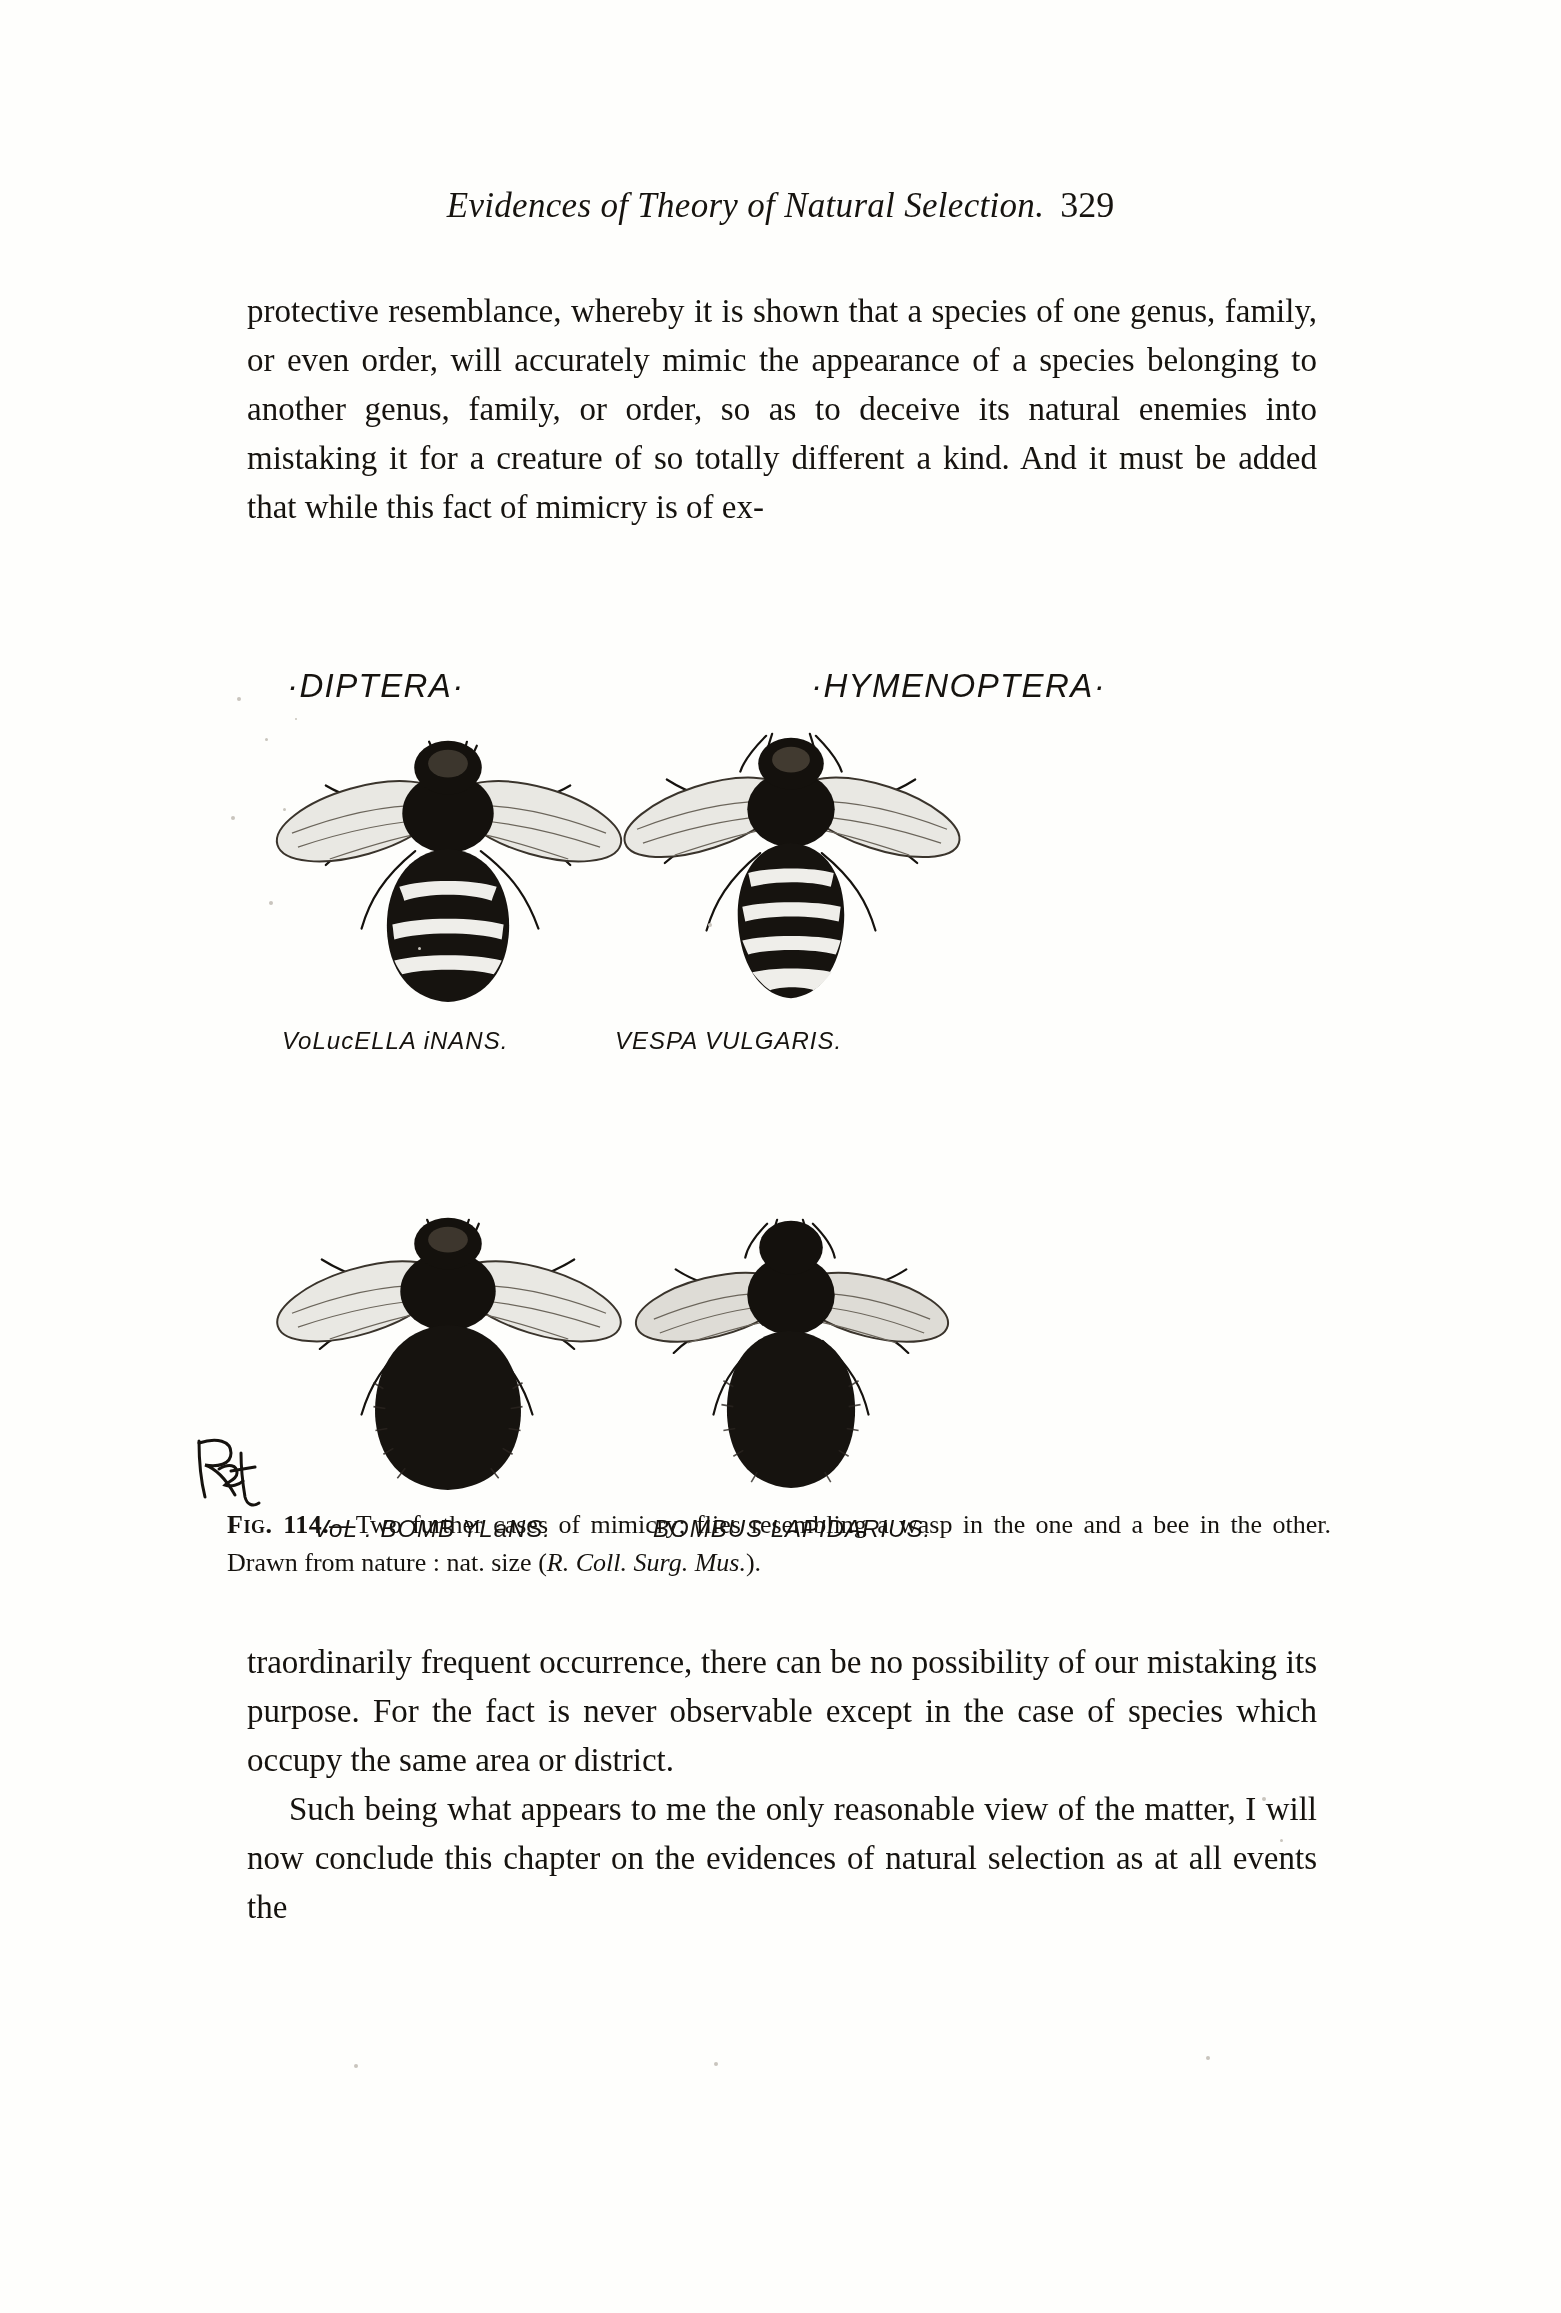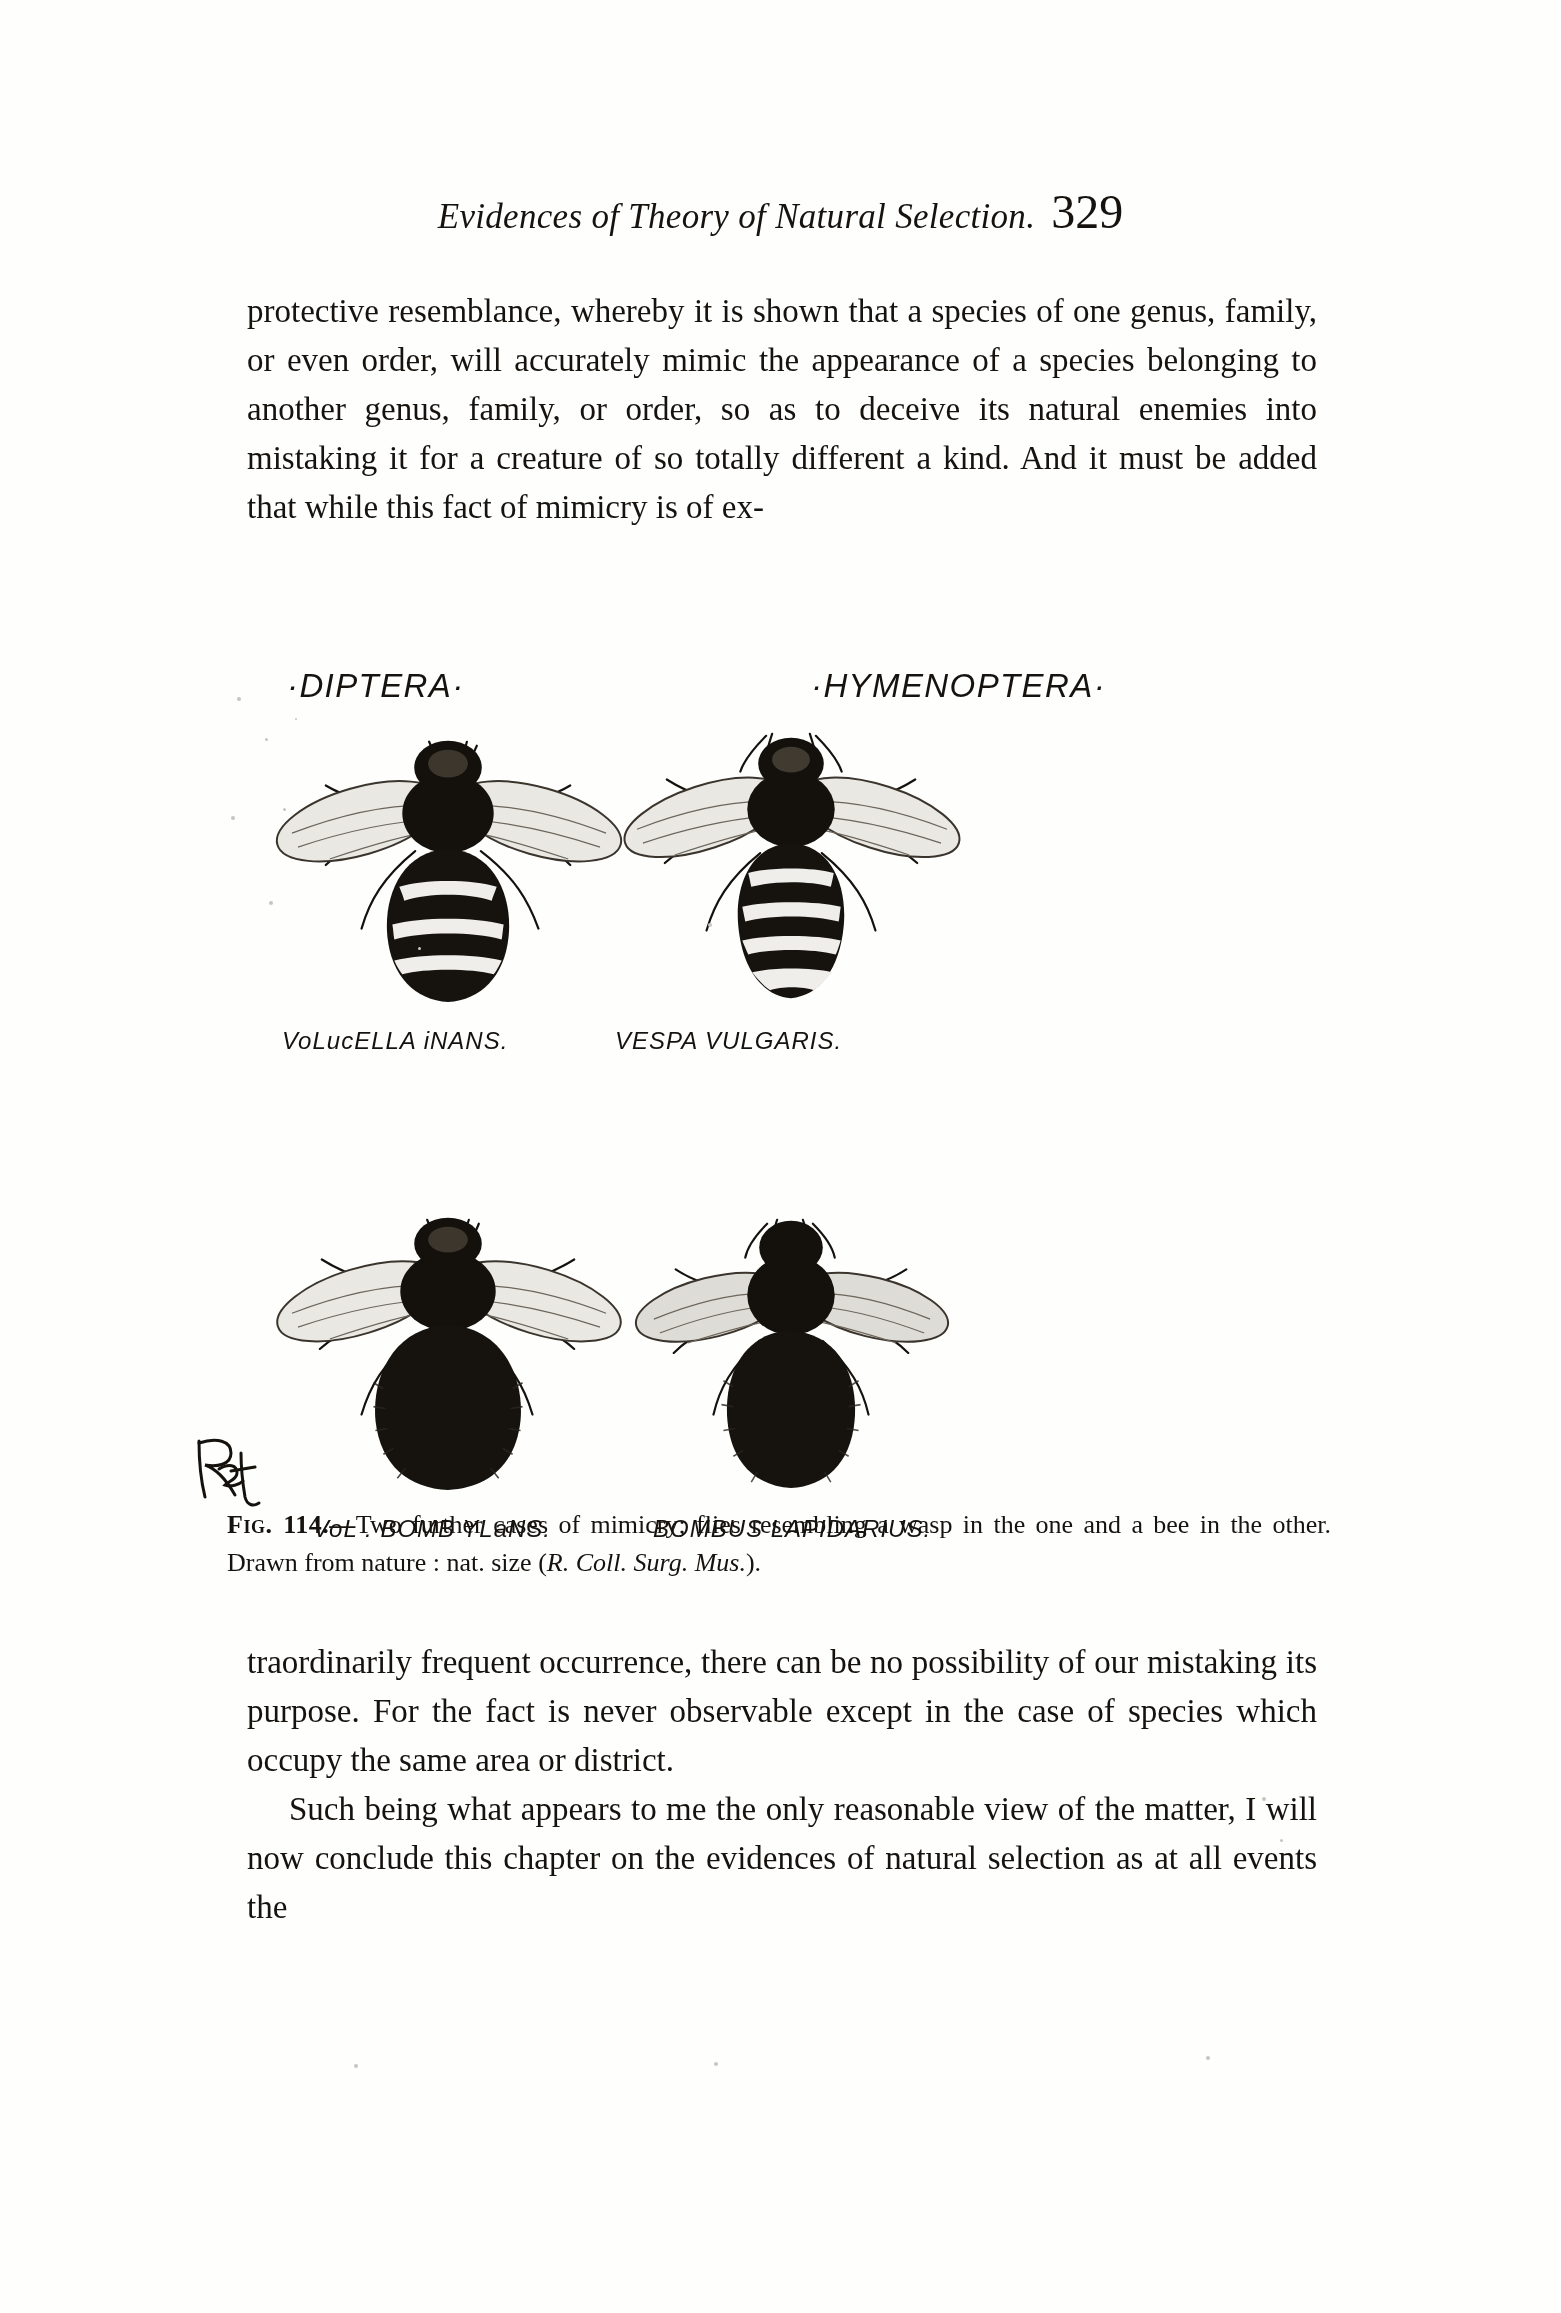--- a/index.html
+++ b/index.html
@@ -35,21 +35,21 @@
     top: 184px;
     width: 1561px;
     text-align: center;
     font-style: italic;
     font-size: 35px;
     letter-spacing: 0.3px;
     white-space: nowrap;
   }
   .running-head .page-number {
     font-style: normal;
-    font-size: 48px;
+    font-size: 36px;
     padding-left: 16px;
     letter-spacing: 0px;
   }
 
   .text-block {
     position: absolute;
     left: 247px;
     width: 1070px;
     font-size: 33px;
     line-height: 49px;

